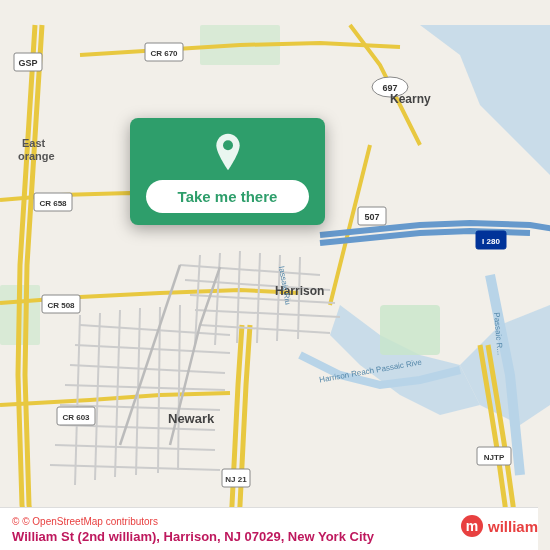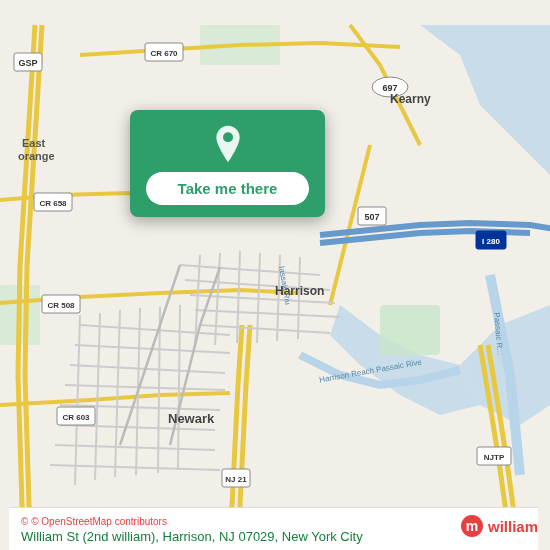--- a/index.html
+++ b/index.html
@@ -29,21 +29,21 @@
     
     #map-svg {
       position: absolute;
       top: 0; left: 0;
       width: 100%; height: 100%;
     }
 
     
     #tooltip-card {
       position: absolute;
-      top: 110px;
+      top: 118px;
       left: 130px;
       width: 195px;
       background: #2e9e6b;
       border-radius: 8px;
       display: flex;
       flex-direction: column;
       align-items: center;
       padding: 14px 16px 12px 16px;
       box-shadow: 0 4px 16px rgba(0,0,0,0.35);
       z-index: 10;
@@ -70,37 +70,36 @@
     }
 
     
     #bottom-bar {
       position: absolute;
       bottom: 0; left: 0; right: 12px;
       background: white;
       padding: 8px 12px 6px 12px;
       border-top: 1px solid #ddd;
       z-index: 10;
-      margin-left: 9px;
     }
 
     #osm-credit {
       font-size: 10px;
       color: #555;
       margin-bottom: 2px;
     }
 
     #osm-credit span {
       color: #e84040;
     }
 
     #address-line {
       font-size: 13px;
-      color: #15803d;
-      font-weight: 400;
+      color: #be185d;
+      font-weight: 700;
     }
 
     #moovit-logo {
       position: absolute;
       bottom: 12px;
       right: 12px;
       display: flex;
       align-items: center;
       gap: 4px;
       font-size: 15px;

